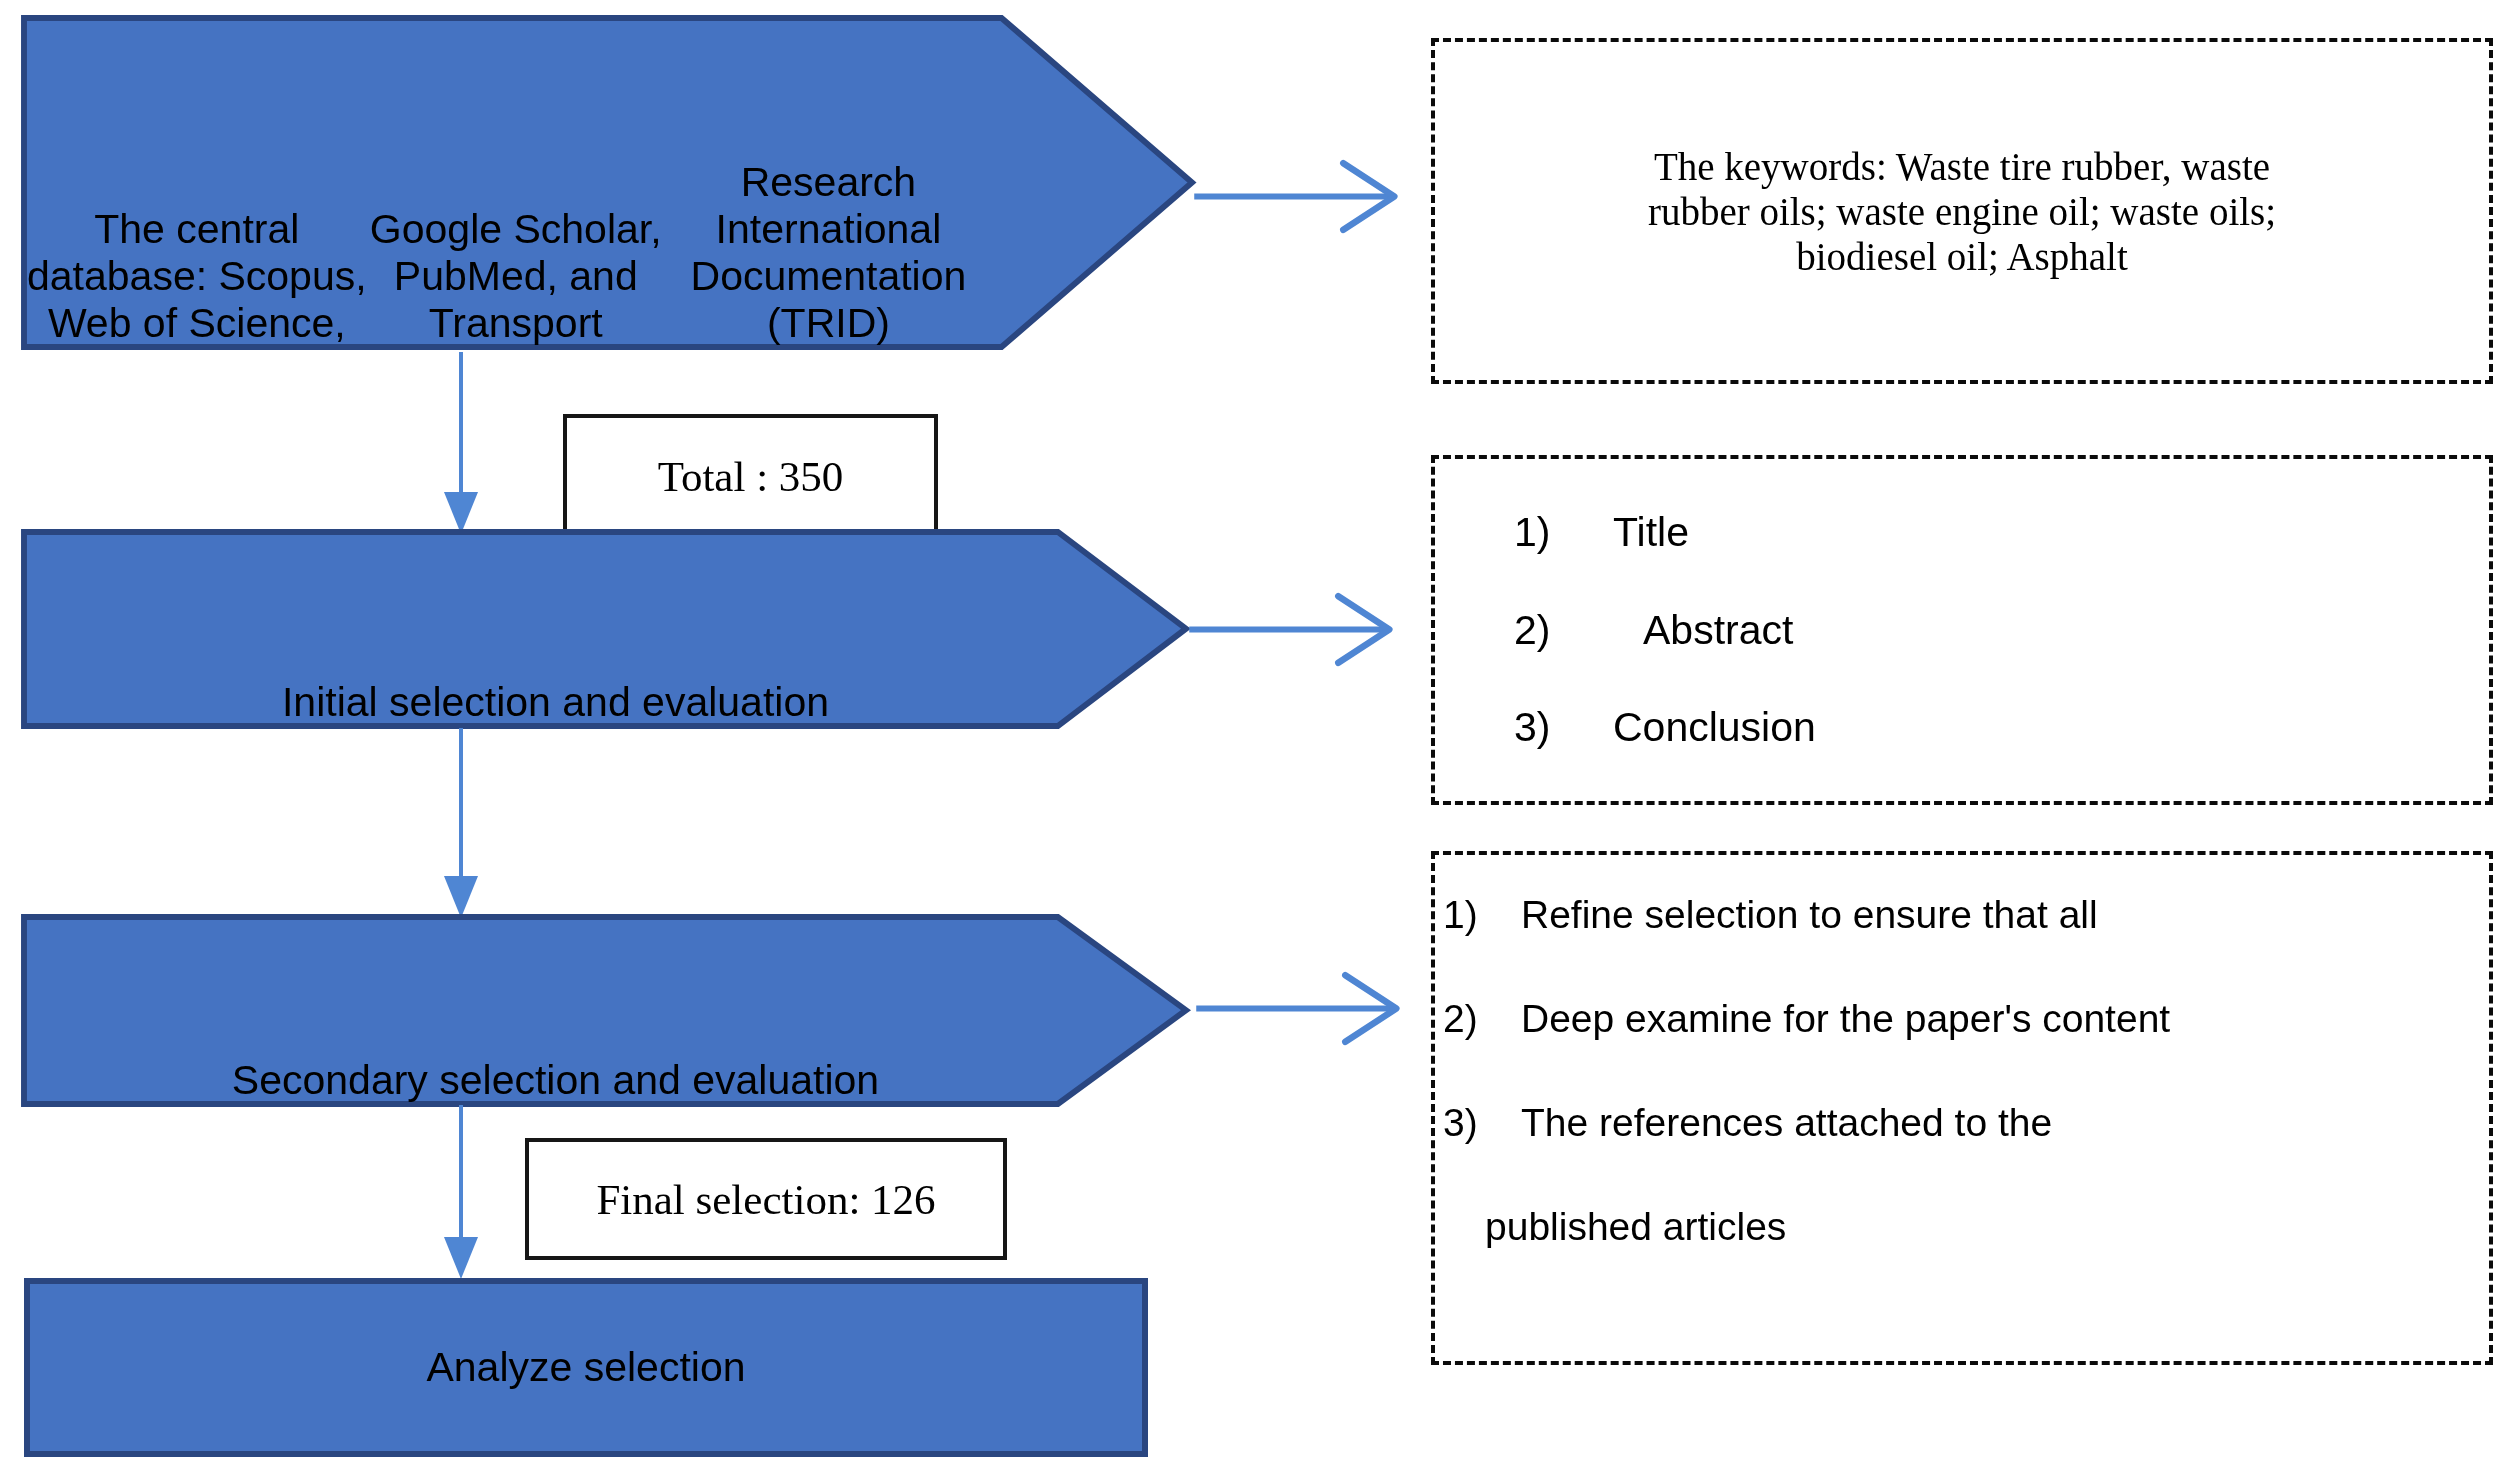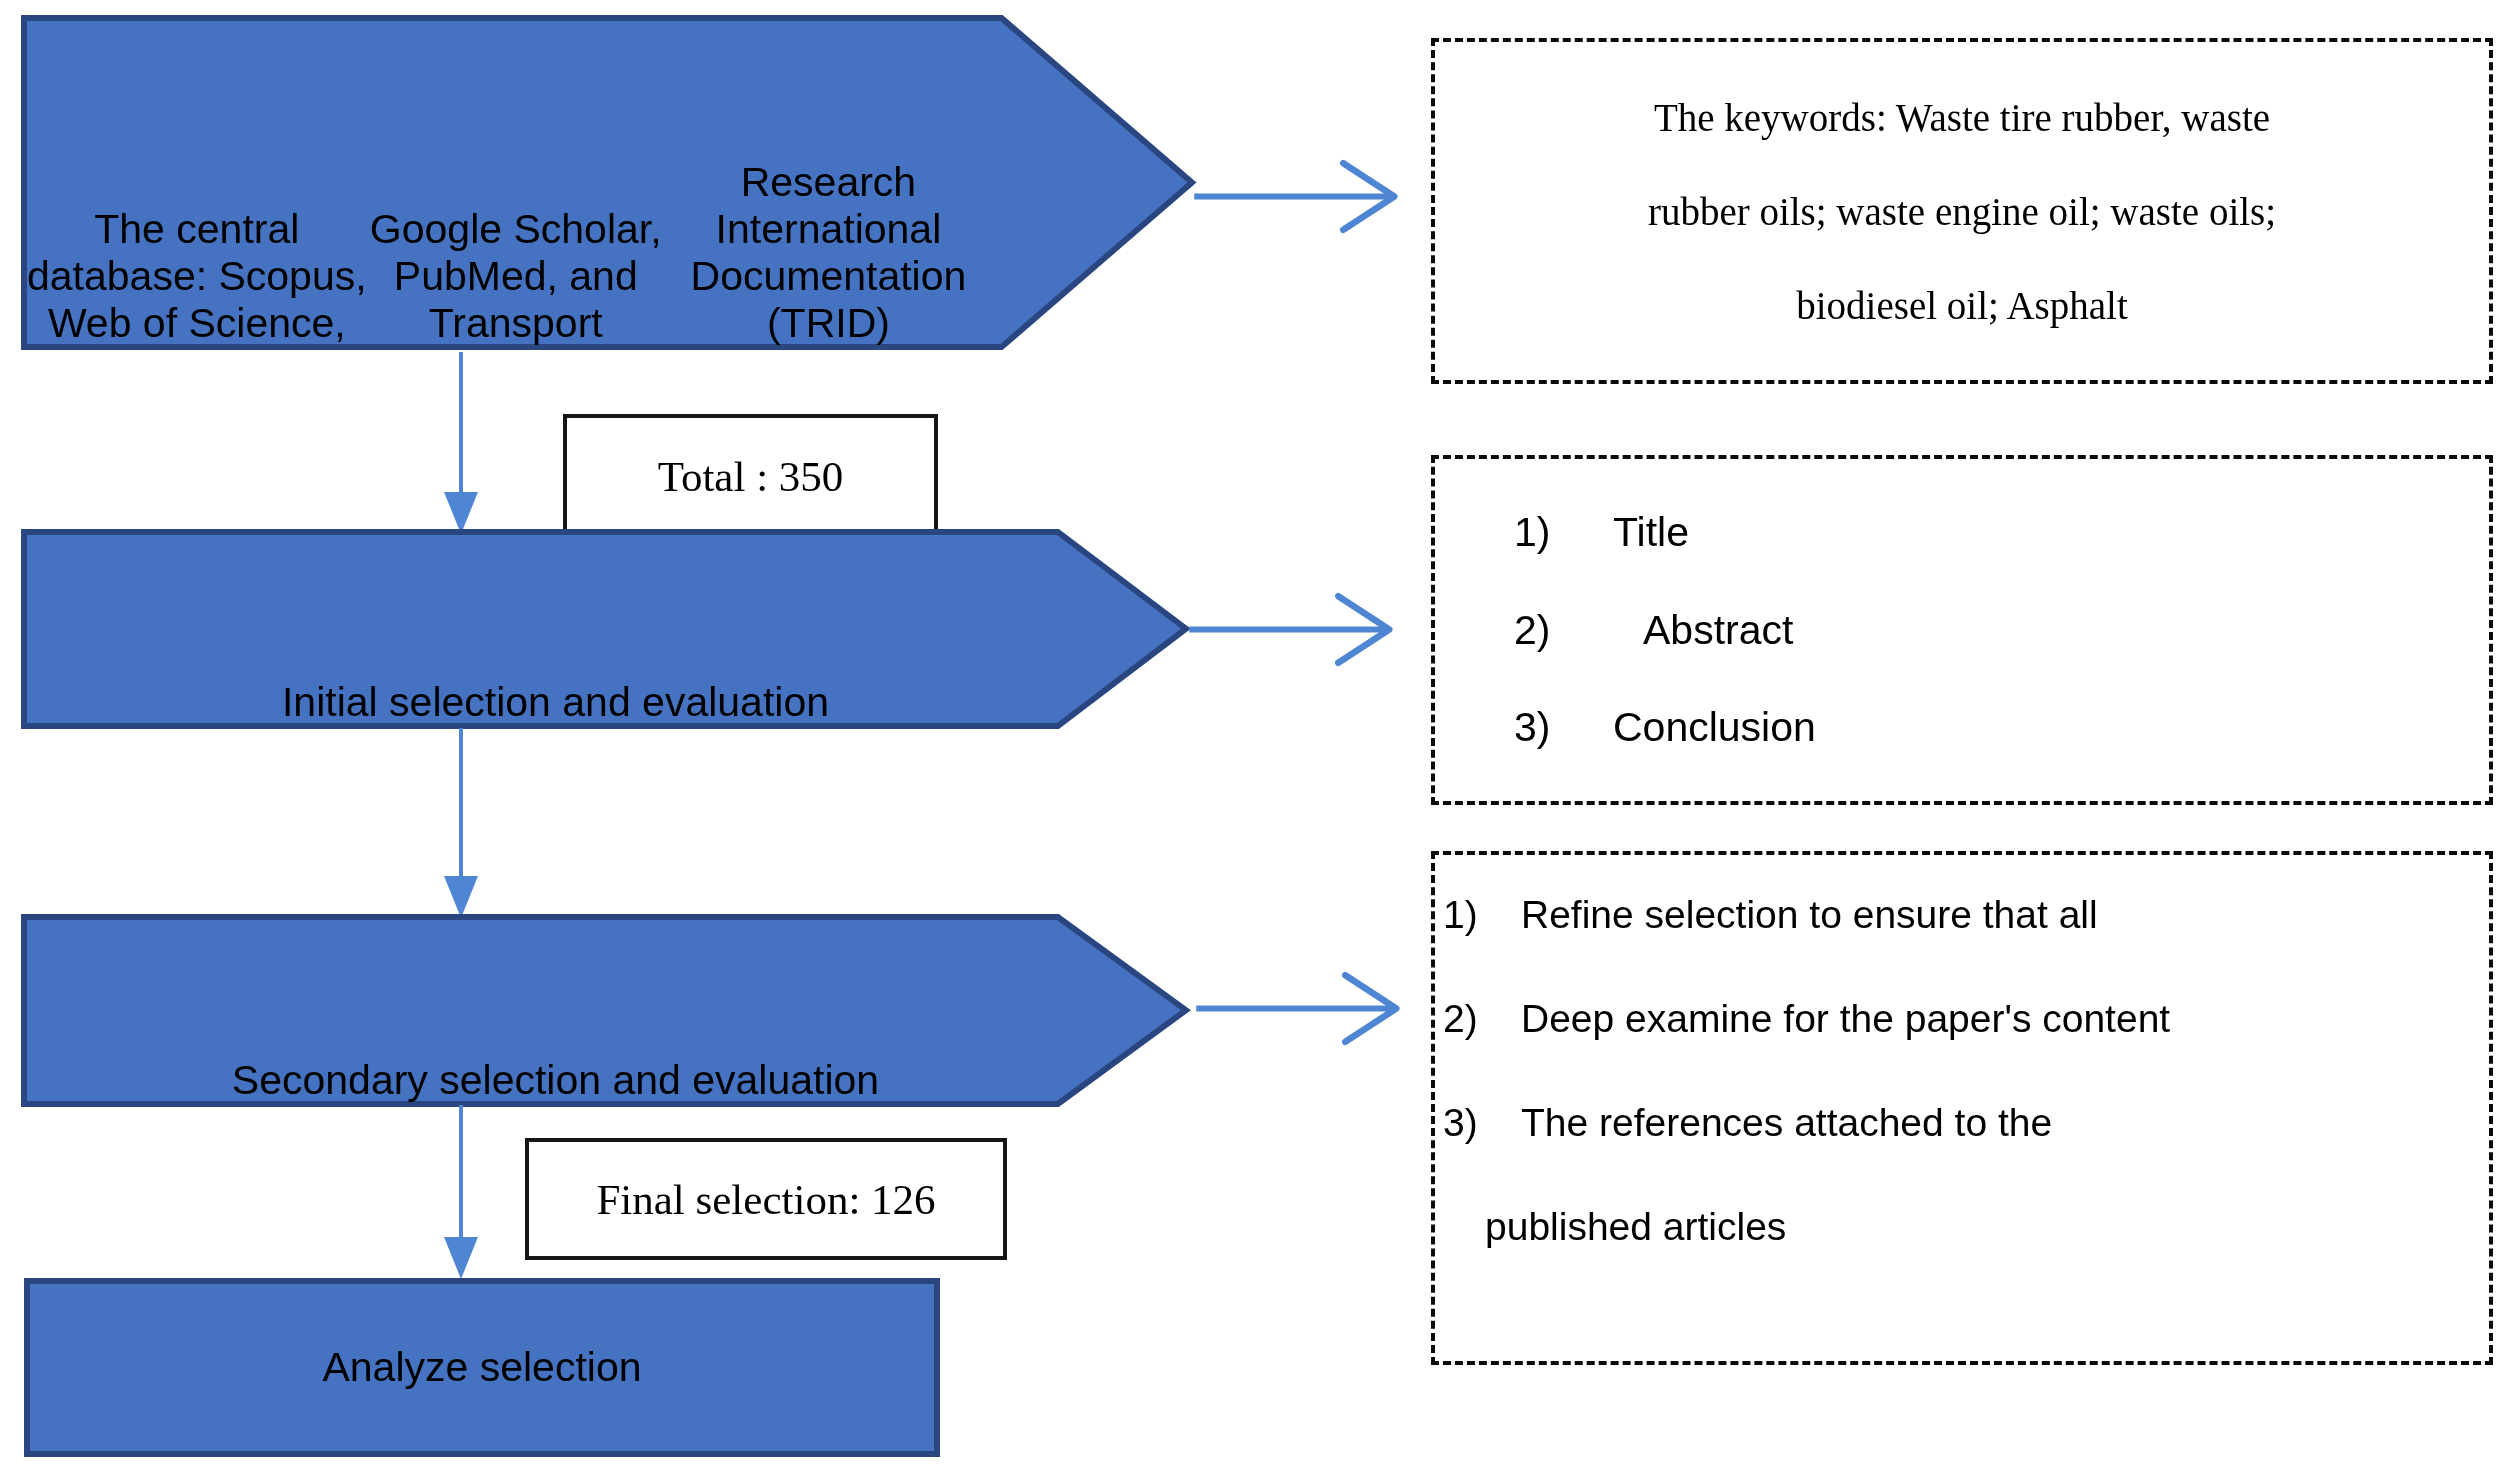--- a/index.html
+++ b/index.html
@@ -35,21 +35,20 @@
     display:flex;align-items:center;justify-content:center;
     font-family:"Liberation Serif",serif;font-size:43px;
   }
   
   .note-box{
     position:absolute;
     background:#fff;border:4.6px dashed #0b0b0b;box-sizing:border-box;
   }
   .note-keywords{
     display:flex;flex-direction:column;align-items:center;justify-content:center;
-    row-gap:49px;
     font-family:"Liberation Serif",serif;font-size:39px;text-align:center;
   }
   .note-criteria{
     display:flex;flex-direction:column;justify-content:space-evenly;
     padding-left:79px;box-sizing:border-box;font-size:41px;
   }
   .note-criteria .row{display:flex;align-items:baseline;}
   .note-criteria .num{flex:0 0 99px;}
   .note-criteria .indent-extra{margin-left:30px;}
   .note-refine{
@@ -125,21 +124,21 @@
 
   <div class="v-arrow" style="left:442px;top:1105px;height:174px;">
     <div class="stem" style="height:132px;"></div>
     <div class="head"></div>
   </div>
 
   <div class="count-box" style="left:525px;top:1138px;width:482px;height:122px;">
     <span>Final selection: 126</span>
   </div>
 
-  <div class="rect-box" style="left:24px;top:1278px;width:916px;height:179px;">
+  <div class="rect-box" style="left:24px;top:1278px;width:1124px;height:179px;">
     <span>Analyze selection</span>
   </div>
 
   <div class="h-arrow" style="left:1191px;top:154px;">
     <svg viewBox="0 0 330 130">
       <line x1="4" y1="65" x2="302" y2="65" stroke="#4F86D3" stroke-width="9"></line>
       <polyline points="232,14 310,65 232,116" fill="none" stroke="#4F86D3" stroke-width="10" stroke-linecap="round" stroke-linejoin="round"></polyline>
     </svg>
   </div>
 

